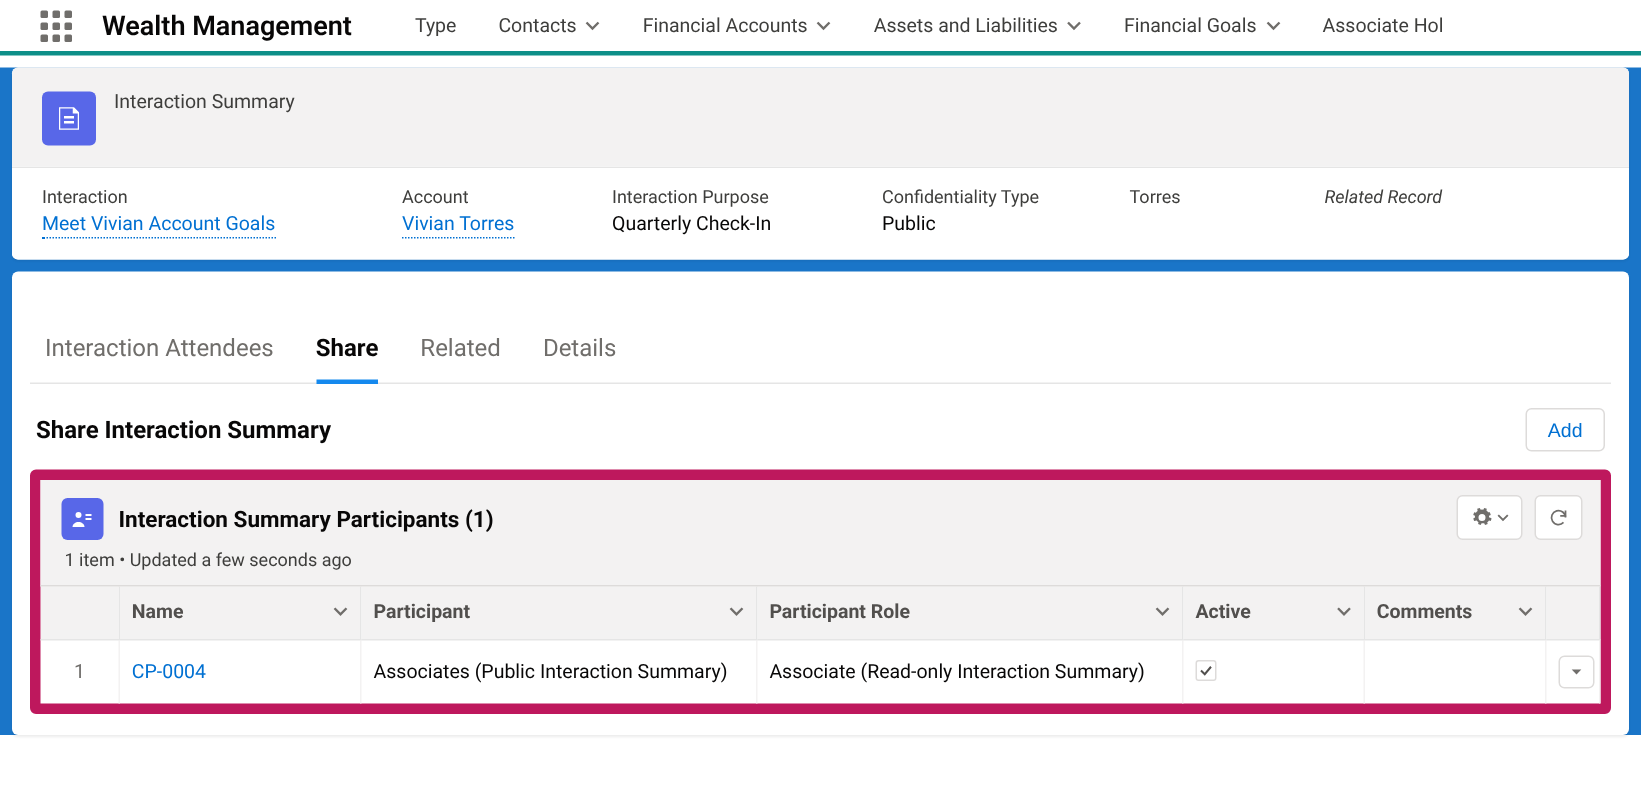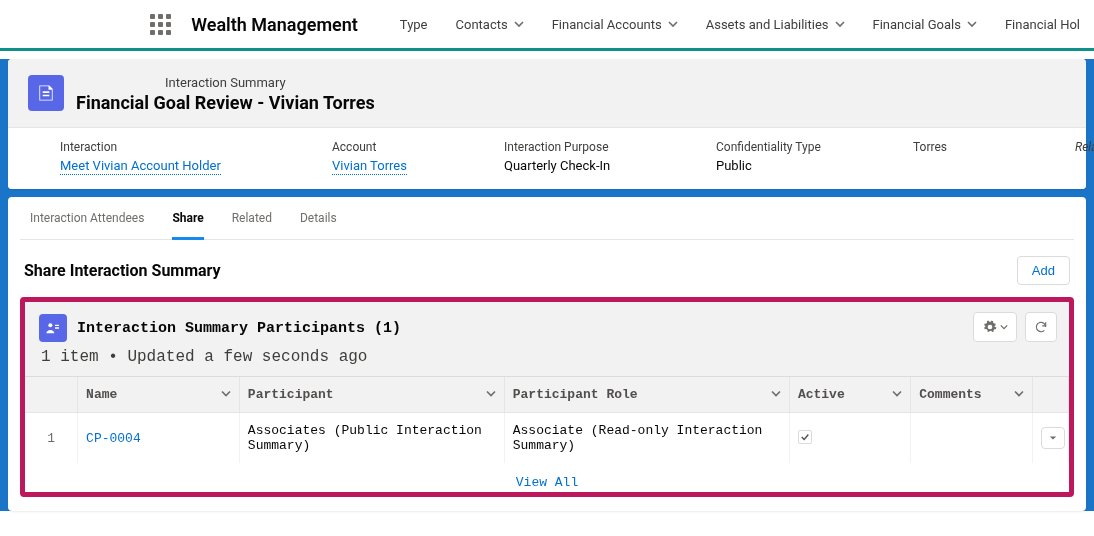--- a/index.html
+++ b/index.html
@@ -1,58 +1,58 @@
 <!DOCTYPE html>
 <html><head>
 <meta charset="utf-8">
 <style>
   * { box-sizing: border-box; margin: 0; padding: 0; }
   html, body { width: 1094px; height: 536px; font-family: -apple-system, BlinkMacSystemFont, "Segoe UI", Roboto, Helvetica, Arial, sans-serif; font-size: 13px; color: #080707; background: #fff; overflow: hidden; }
   .app-launcher { width: 42px; display: flex; align-items: center; justify-content: center; }
   .dots { display: grid; grid-template-columns: repeat(3, 5px); grid-gap: 3px; }
   .dots span { width: 5px; height: 5px; background: #706e6b; border-radius: 1px; }
-  .topbar { display: flex; align-items: center; height: 51px; border-bottom: 3px solid #0e8f88; padding-left: 16px; justify-content: flex-end; }
+  .topbar { display: flex; align-items: center; height: 37px; border-bottom: 3px solid #0e8f88; padding-left: 16px; }
   .app-name { font-size: 18px; font-weight: 600; margin-left: 10px; margin-right: 28px; white-space: nowrap; }
   .nav { display: flex; align-items: center; gap: 0; overflow: hidden; white-space: nowrap; }
   .nav-item { display: flex; align-items: center; padding: 0 14px; height: 40px; color: #3e3e3c; cursor: pointer; font-size: 13px; }
   .nav-item svg { margin-left: 6px; }
   .chev { width: 10px; height: 10px; }
   .chev path { stroke: #706e6b; stroke-width: 1.6; fill: none; }
   .page-bg { background: linear-gradient(#1a75c8, #1a75c8); background-size: cover; padding: 0; }
   .card { margin: 8px; background: #fff; border-radius: 4px; box-shadow: 0 1px 2px rgba(0,0,0,0.08); }
   .header-card { background: #f3f2f2; border-radius: 4px 4px 0 0; padding: 16px 20px 14px 20px; display: flex; align-items: flex-start; gap: 12px; }
   .entity-icon { width: 36px; height: 36px; background: #5867e8; border-radius: 4px; display: flex; align-items: center; justify-content: center; }
   .entity-icon svg { fill: #fff; }
-  .entity-label { font-size: 13px; color: #3e3e3c; text-align: center; }
+  .entity-label { font-size: 13px; color: #3e3e3c; }
   .entity-title { font-size: 18px; font-weight: 700; color: #080707; margin-top: 2px; }
   .fields-row { background: #fff; display: flex; padding: 12px 20px 16px 20px; gap: 20px; border-radius: 0 0 4px 4px; border-top: 1px solid #e5e5e5; }
-  .field { flex: 0 0 auto; min-width: 110px; margin-left: 32px; }
+  .field { flex: 0 0 auto; min-width: 110px; }
   .field.interaction { width: 220px; }
   .field.account { width: 120px; }
   .field.purpose { width: 160px; }
   .field.conf { width: 145px; }
   .field.status { width: 70px; }
   .field.related { width: 120px; font-style: italic; }
   .field-label { font-size: 12px; color: #3e3e3c; margin-bottom: 4px; }
   .field-value { font-size: 13px; color: #080707; }
   .link { color: #0070d2; text-decoration: none; }
   .link.underline { border-bottom: 1px dotted #0070d2; padding-bottom: 1px; }
   .tabs-card { margin: 8px; background: #fff; border-radius: 4px; box-shadow: 0 1px 2px rgba(0,0,0,0.08); padding: 0 12px 14px 12px; }
   .tabs { display: flex; gap: 28px; padding: 14px 10px 0 10px; border-bottom: 1px solid #e5e5e5; }
-  .tab { padding-bottom: 12px; font-size: 12px; color: #706e6b; cursor: pointer; }
+  .tab { padding-bottom: 12px; font-size: 16px; color: #706e6b; cursor: pointer; margin-top: 27px; }
   .tab.active { color: #080707; font-weight: 700; border-bottom: 3px solid #1589ee; margin-bottom: -1px; }
   .share-bar { display: flex; align-items: center; justify-content: space-between; padding: 16px 4px 12px 4px; }
   .share-title { font-size: 16px; font-weight: 700; }
   .btn { border: 1px solid #dddbda; background: #fff; border-radius: 4px; padding: 6px 14px; font-size: 13px; color: #0070d2; cursor: pointer; }
-  .related-card { border: 5px solid #be185d; border-radius: 4px; font-family: Liberation Mono, monospace; }
+  .related-card { border: 7px solid #be185d; border-radius: 4px; }
   .related-header { background: #f3f2f2; padding: 12px 14px 10px 14px; border-bottom: 1px solid #dddbda; position: relative; }
   .related-header-row { display: flex; align-items: center; gap: 10px; }
   .related-icon { width: 28px; height: 28px; background: #5867e8; border-radius: 4px; display: flex; align-items:center; justify-content:center; }
   .related-title { font-size: 15px; font-weight: 700; }
-  .related-sub { font-size: 16px; color: #3e3e3c; margin-top: 6px; margin-left: 2px; }
+  .related-sub { font-size: 12px; color: #3e3e3c; margin-top: 6px; margin-left: 2px; }
   .related-actions { position: absolute; right: 12px; top: 10px; display: flex; gap: 8px; }
   .icon-btn { border: 1px solid #dddbda; background: #fff; border-radius: 4px; width: 32px; height: 30px; display:flex; align-items:center; justify-content:center; cursor:pointer; }
   .icon-btn.wide { width: 44px; }
   .table { width: 100%; border-collapse: collapse; table-layout: fixed; }
   .table th { background: #f3f2f2; text-align: left; font-size: 13px; font-weight: 700; color: #514f4d; padding: 10px 8px; border-right: 1px solid #e5e5e5; border-bottom: 1px solid #e5e5e5; position: relative; }
   .table th .sort { position: absolute; right: 8px; top: 50%; transform: translateY(-50%); }
   .table td { font-size: 13px; padding: 10px 8px; border-right: 1px solid #f3f2f2; }
   .table tr td:first-child, .table tr th:first-child { border-left: none; }
   .col-num { width: 52px; text-align: center; color: #706e6b; }
   .col-name { width: 160px; }
@@ -107,43 +107,42 @@
           <path d="M1 3 L5 7 L9 3"></path>
         </svg>
       </div>
     <div class="nav-item">
         <span>Financial Goals</span>
         <svg class="chev" viewBox="0 0 10 10">
           <path d="M1 3 L5 7 L9 3"></path>
         </svg>
       </div>
     <div class="nav-item">
-        <span>Financial Hol</span>
+        <span>Associate Hol</span>
       </div>
   </div>
 </div>
 
 <div class="page-bg">
 
   <div class="card" style="margin-bottom:0;">
     <div class="header-card">
       <div class="entity-icon">
         <svg width="20" height="20" viewBox="0 0 24 24">
             <path d="M4 3h12l4 4v14H4V3zm1 1v16h14V8h-4V4H5zm3 6h8v2H8v-2zm0 4h8v2H8v-2z"></path>
           </svg>
       </div>
       <div>
         <div class="entity-label">Interaction Summary</div>
-        <div class="entity-title">Financial Goal Review - Vivian Torres</div>
       </div>
     </div>
     <div class="fields-row">
       <div class="field interaction">
         <div class="field-label">Interaction</div>
-        <a href="#" class="link underline">Meet Vivian Account Holder</a>
+        <a href="#" class="link underline">Meet Vivian Account Goals</a>
       </div>
       <div class="field account">
         <div class="field-label">Account</div>
         <a href="#" class="link underline">Vivian Torres</a>
       </div>
       <div class="field purpose">
         <div class="field-label">Interaction Purpose</div>
         <div class="field-value">Quarterly Check-In</div>
       </div>
       <div class="field conf">
@@ -261,20 +260,17 @@
             <td style="text-align:center">
               <span class="row-menu-btn">
                 <svg width="8" height="8" viewBox="0 0 10 10">
                     <path d="M1 3 L5 7 L9 3" fill="#706e6b"></path>
                   </svg>
               </span>
             </td>
           </tr>
         </tbody>
       </table>
-      <div class="view-all">
-        <a href="#">View All</a>
-      </div>
     </div>
 
   </div>
 
 </div>
 
 </body></html>

